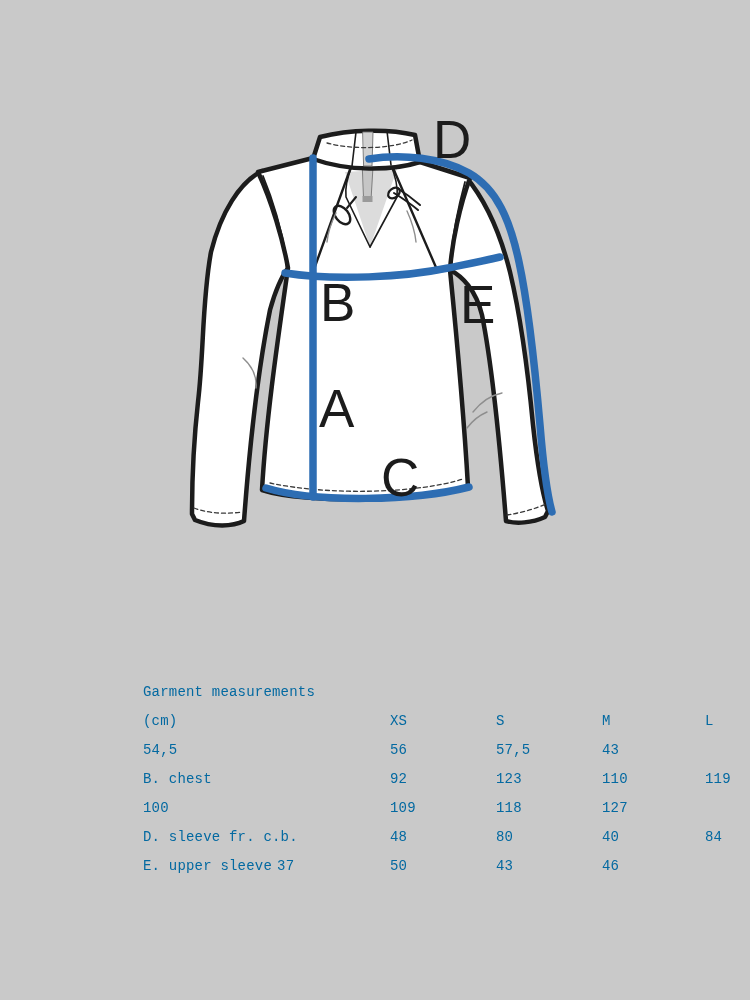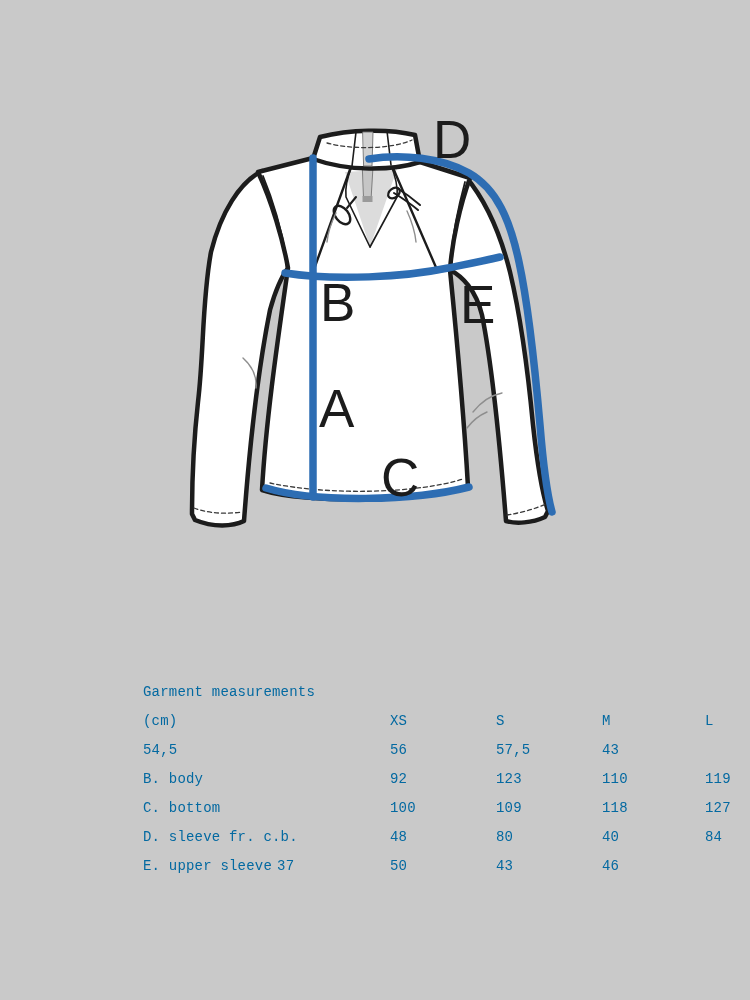--- a/index.html
+++ b/index.html
@@ -139,29 +139,28 @@
     </div>
 
     <div class="t-row">
       <div class="t-val">54,5</div>
       <div class="t-val">56</div>
       <div class="t-val">57,5</div>
       <div class="t-val">43</div>
     </div>
 
     <div class="t-row">
-      <div class="t-label"><span>B. body</span><span class="t-suffix"></span></div>
+      <div class="t-label"><span>B. chest</span><span class="t-suffix"></span></div>
       <div class="t-val">92</div>
       <div class="t-val">123</div>
       <div class="t-val">110</div>
       <div class="t-val">119</div>
     </div>
 
     <div class="t-row">
-      <div class="t-label"><span>C. bottom</span><span class="t-suffix"></span></div>
       <div class="t-val">100</div>
       <div class="t-val">109</div>
       <div class="t-val">118</div>
       <div class="t-val">127</div>
     </div>
 
     <div class="t-row">
       <div class="t-label"><span>D. sleeve fr. c.b.</span><span class="t-suffix"></span></div>
       <div class="t-val">48</div>
       <div class="t-val">80</div>

